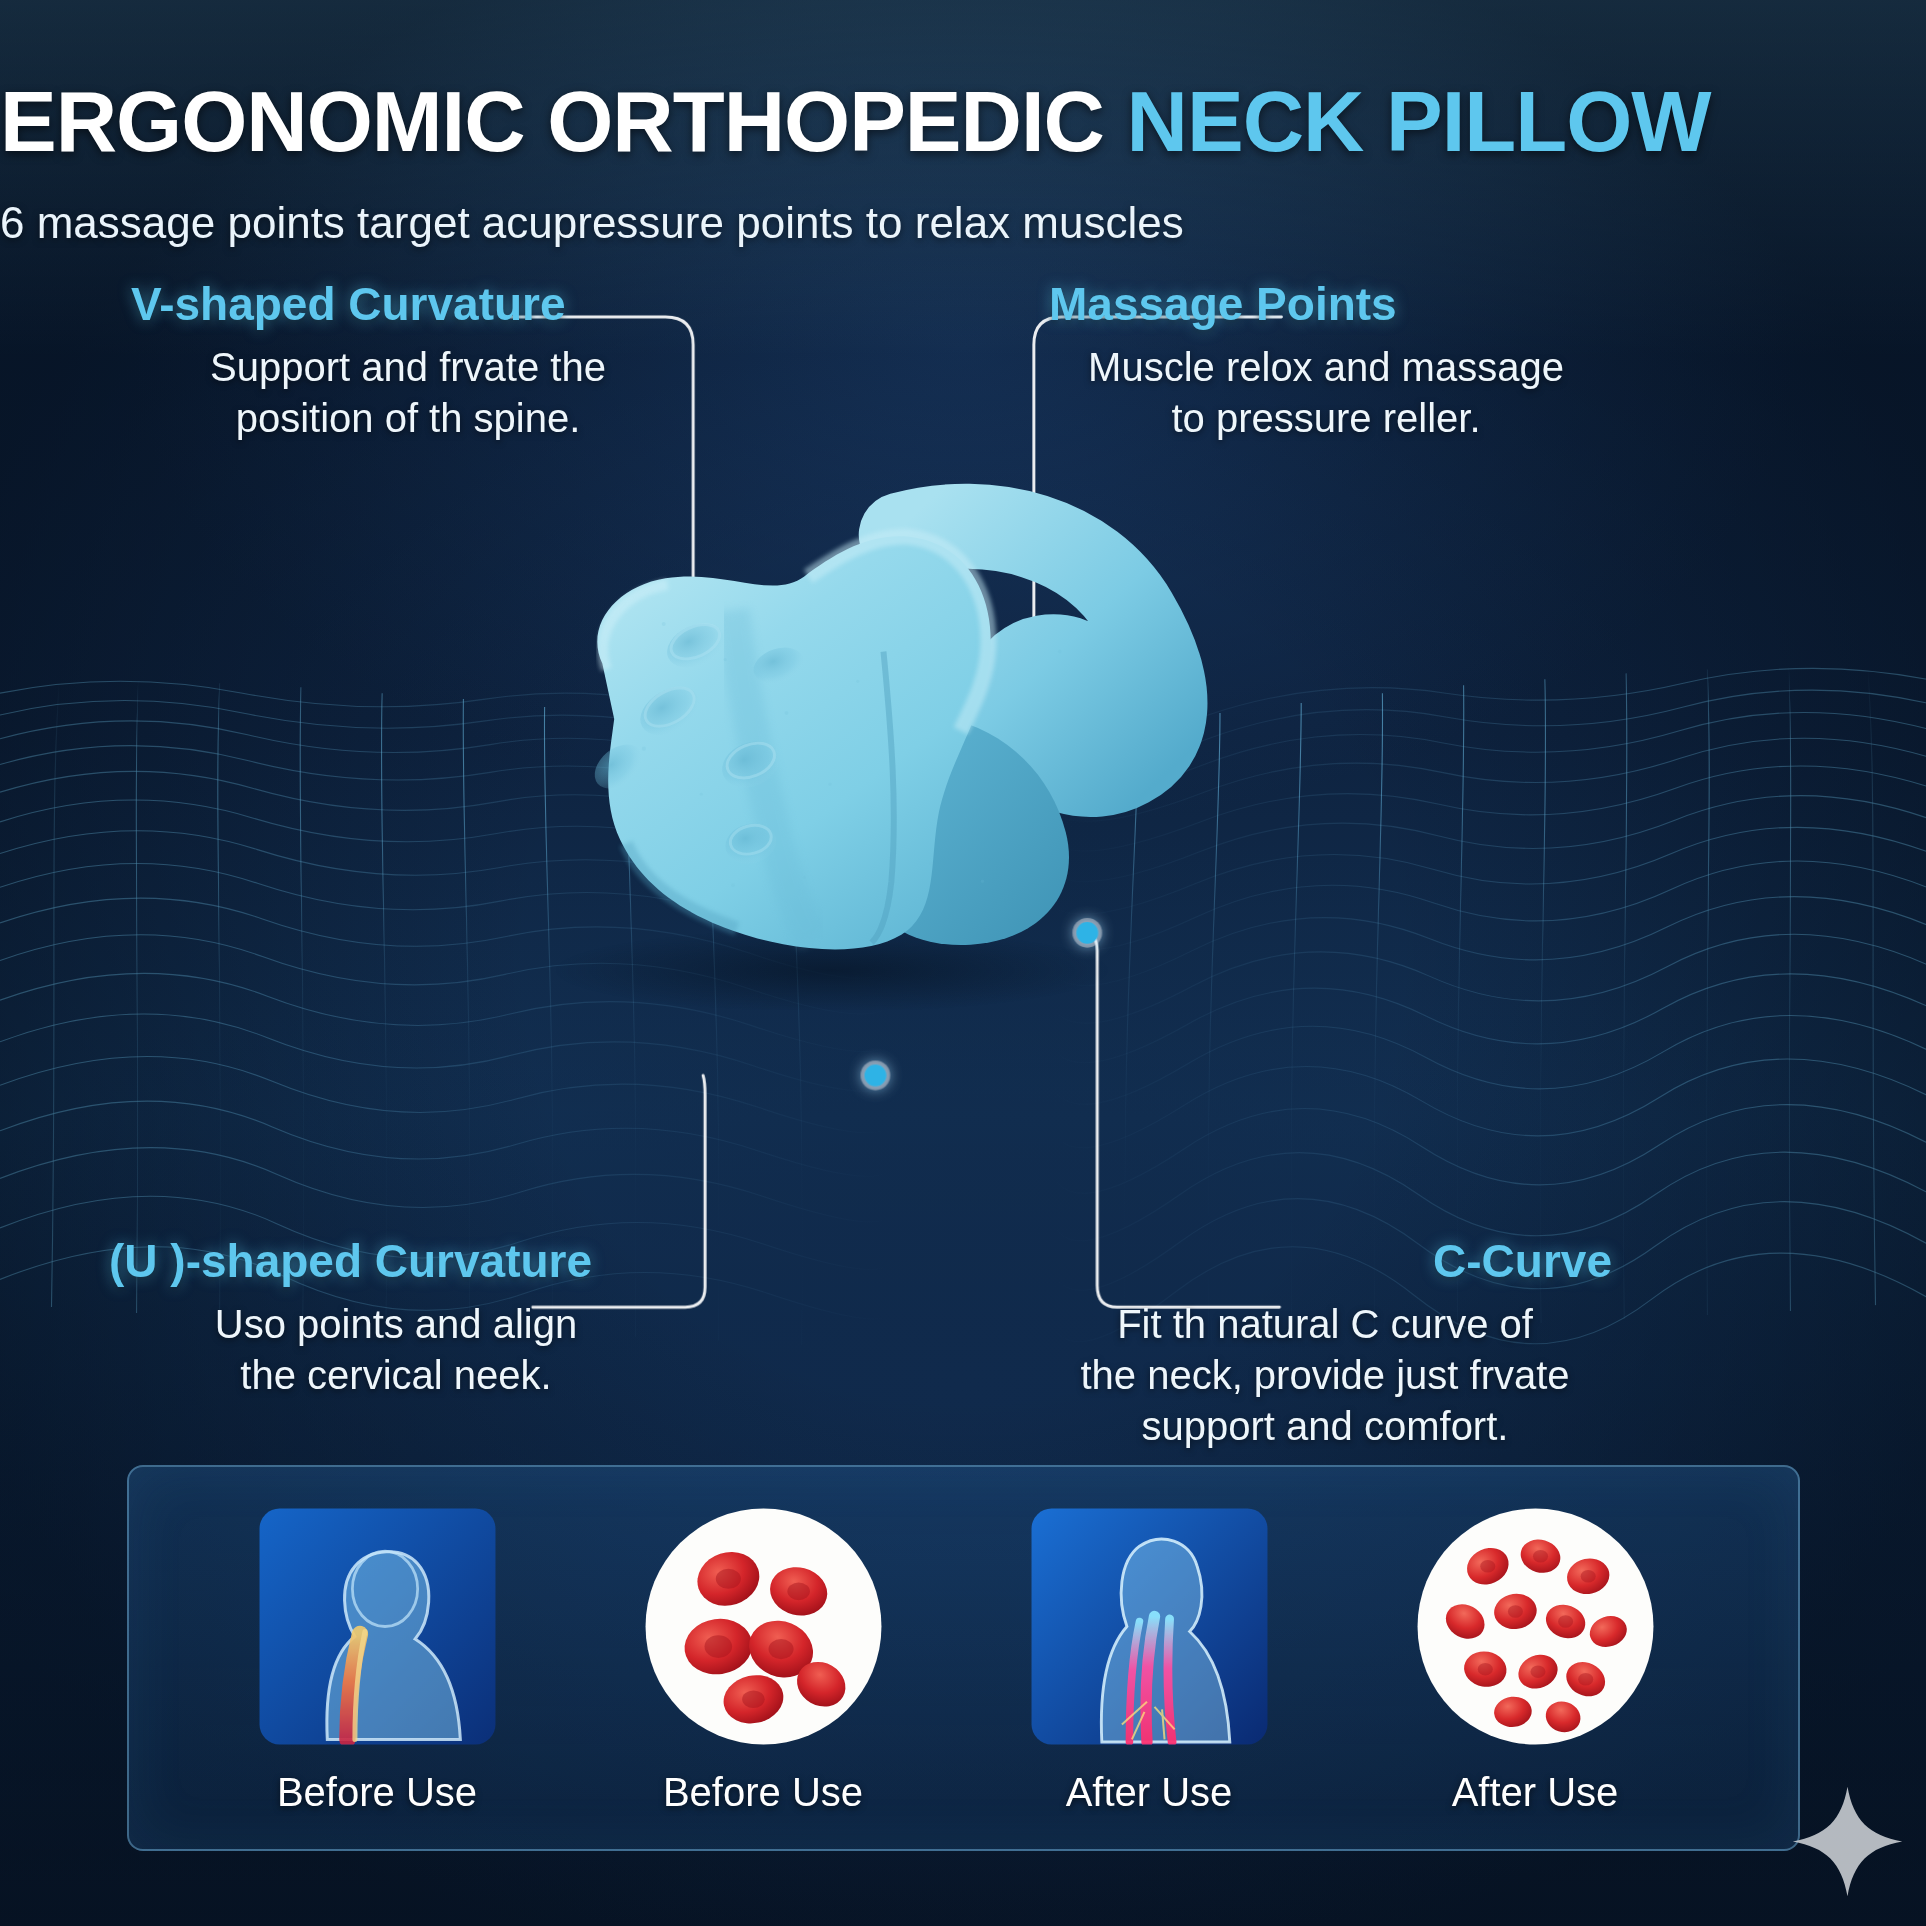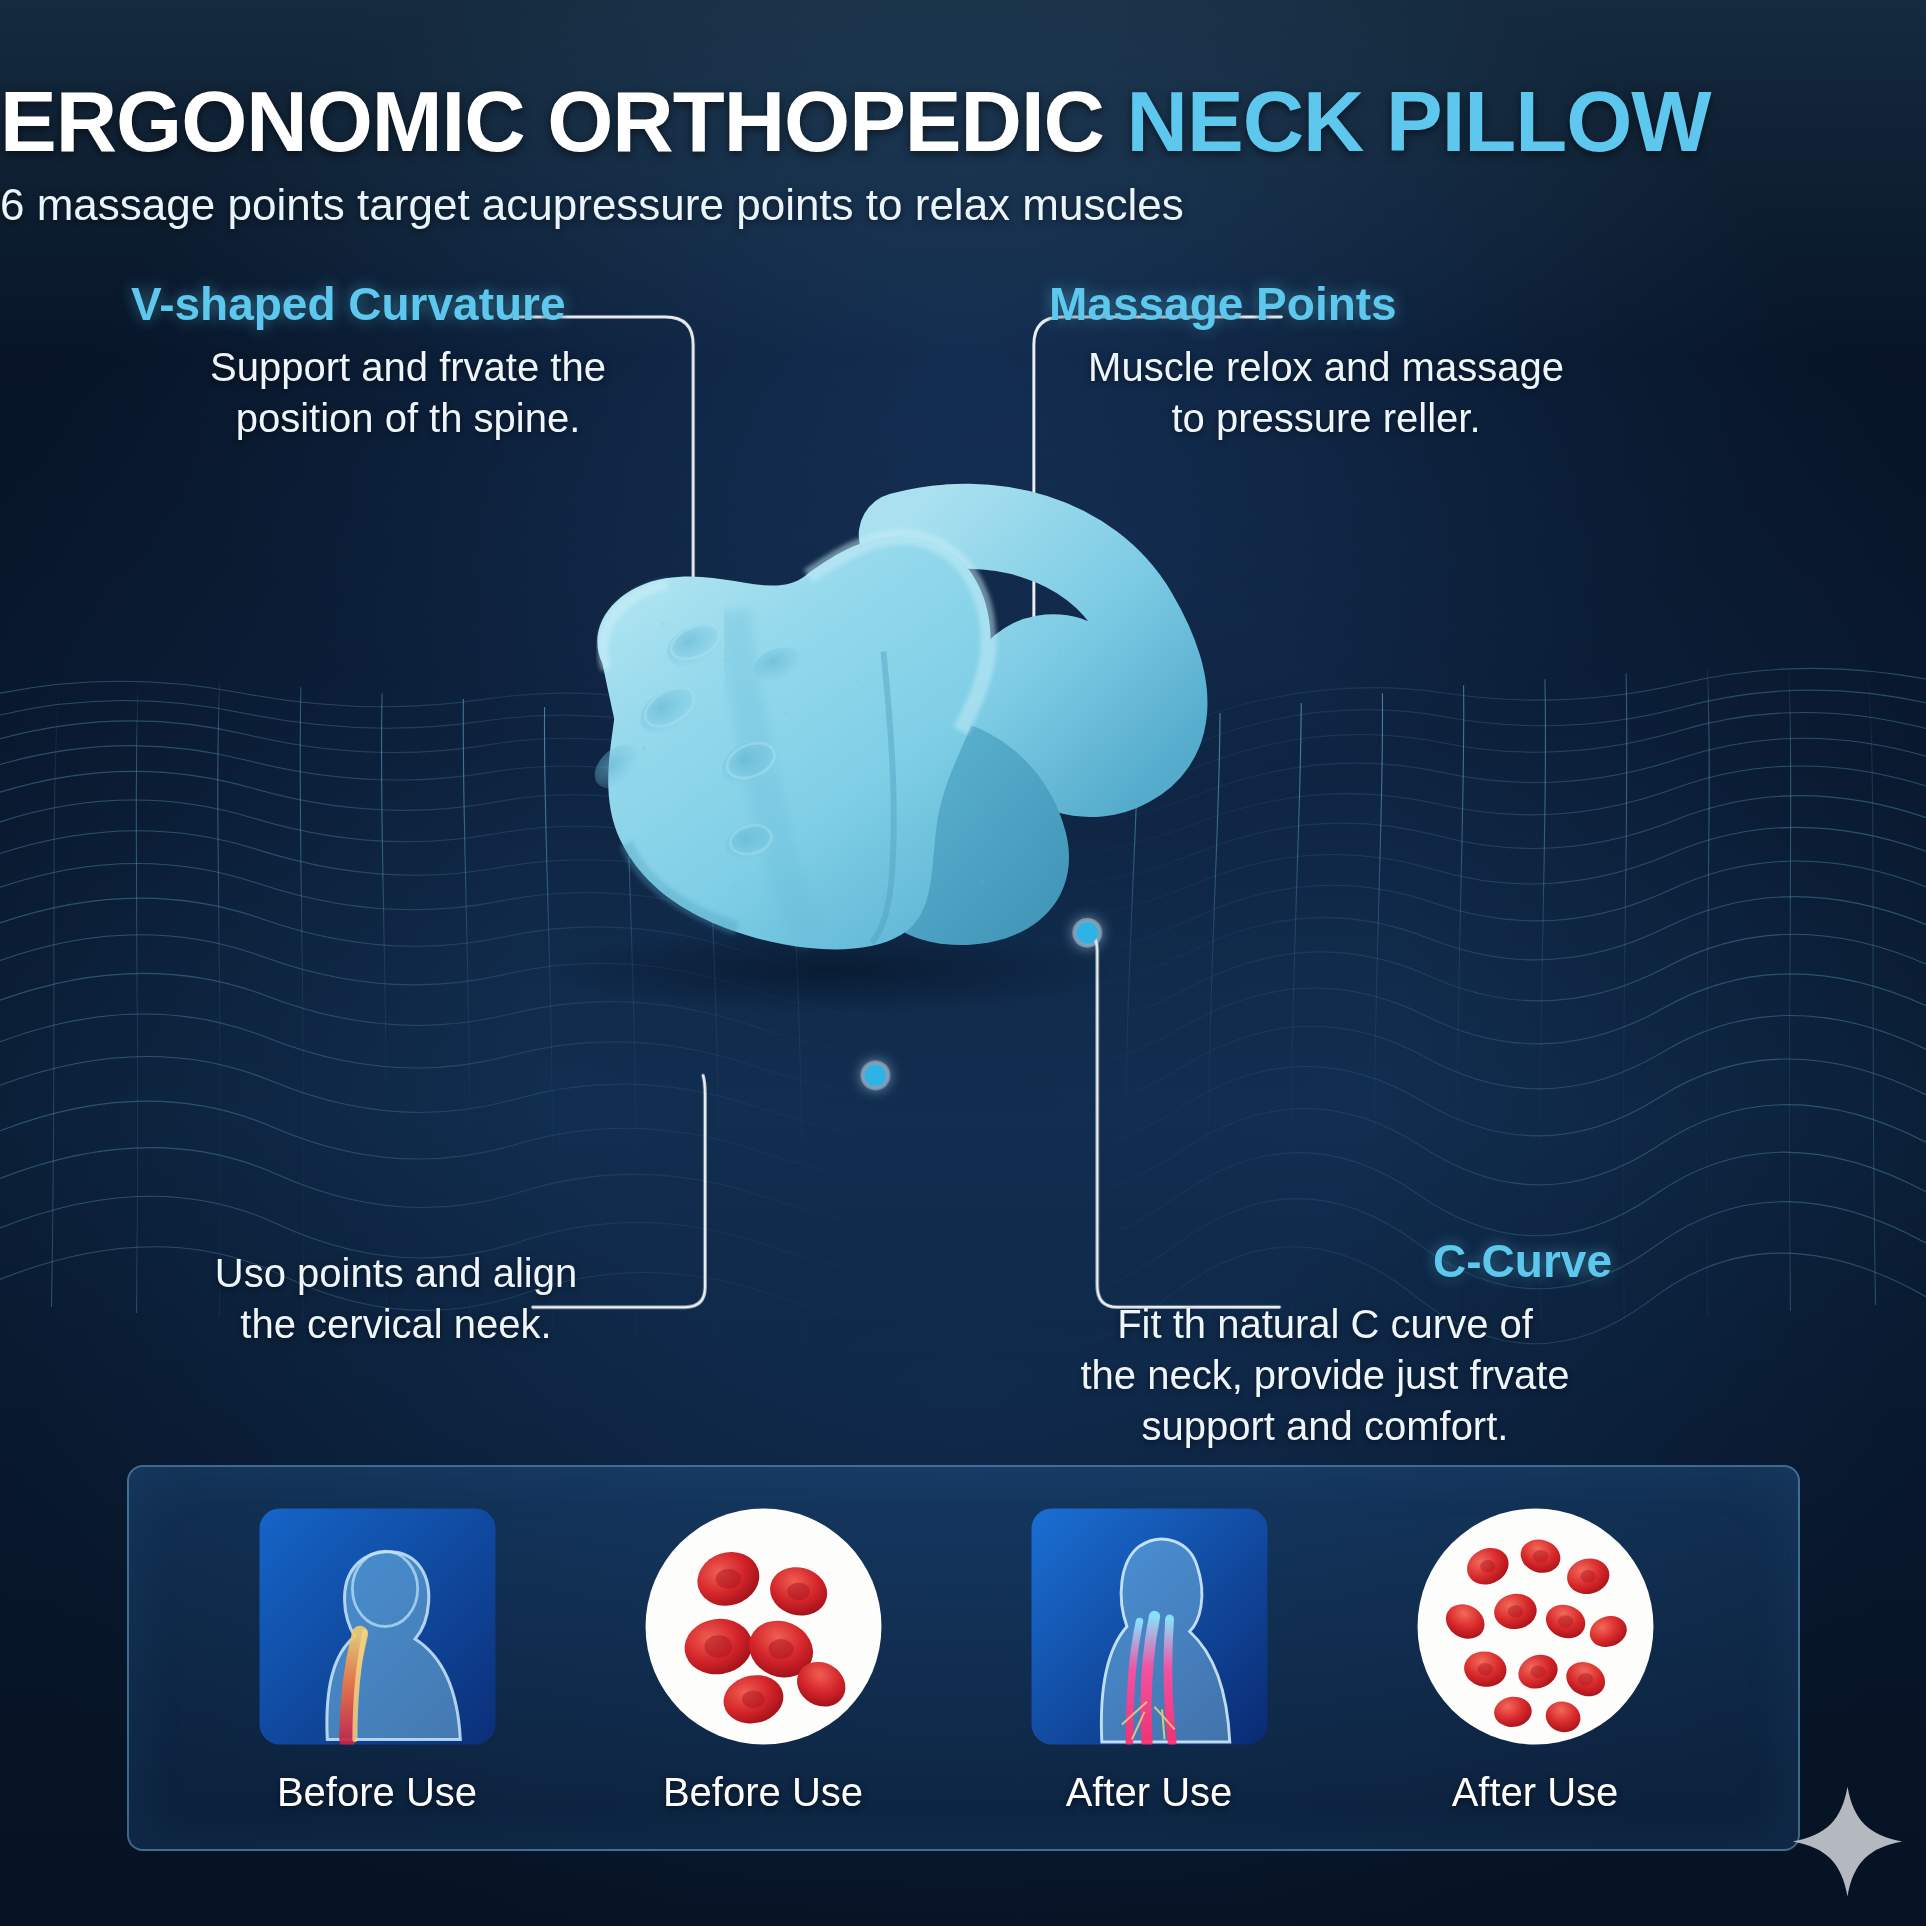--- a/index.html
+++ b/index.html
@@ -28,21 +28,21 @@
   
   .header { position:absolute; top:77px; left:0; right:0; text-align:left; }
   .title {
     font-size:85px; font-weight:700; letter-spacing:-1px;
     line-height:1.05; white-space:nowrap;
     text-shadow:0 3px 10px rgba(0,0,0,.55);
   }
   .title .w { color:#ffffff; }
   .title .c { color:#5ec7ee; }
   .subtitle {
-    margin-top:14px; font-size:44px; color:#eaf4fb; font-weight:400;
+    margin-top:32px; font-size:44px; color:#eaf4fb; font-weight:400;
     text-shadow:0 2px 7px rgba(0,0,0,.5);
   }
 
   
   .callout { position:absolute; }
   .callout h3 {
     font-size:46px; font-weight:700; color:#5ec7ee; line-height:1.1;
     text-shadow:0 0 14px rgba(90,195,235,.55), 0 2px 6px rgba(0,0,0,.55);
   }
   .callout p {
@@ -332,20 +332,21 @@
 
   <div class="callout c-tr">
     <h3>Massage Points</h3>
     <p>
       <span>Muscle relox and massage</span><br>
       <span>to pressure reller.</span>
     </p>
   </div>
 
   <div class="callout c-bl">
+    <h3>(U )-shaped Curvature</h3>
     <p>
       <span>Uso points and align</span><br>
       <span>the cervical neek.</span>
     </p>
   </div>
 
   <div class="callout c-br">
     <h3>C-Curve</h3>
     <p>
       <span>Fit th natural C curve of</span><br>

